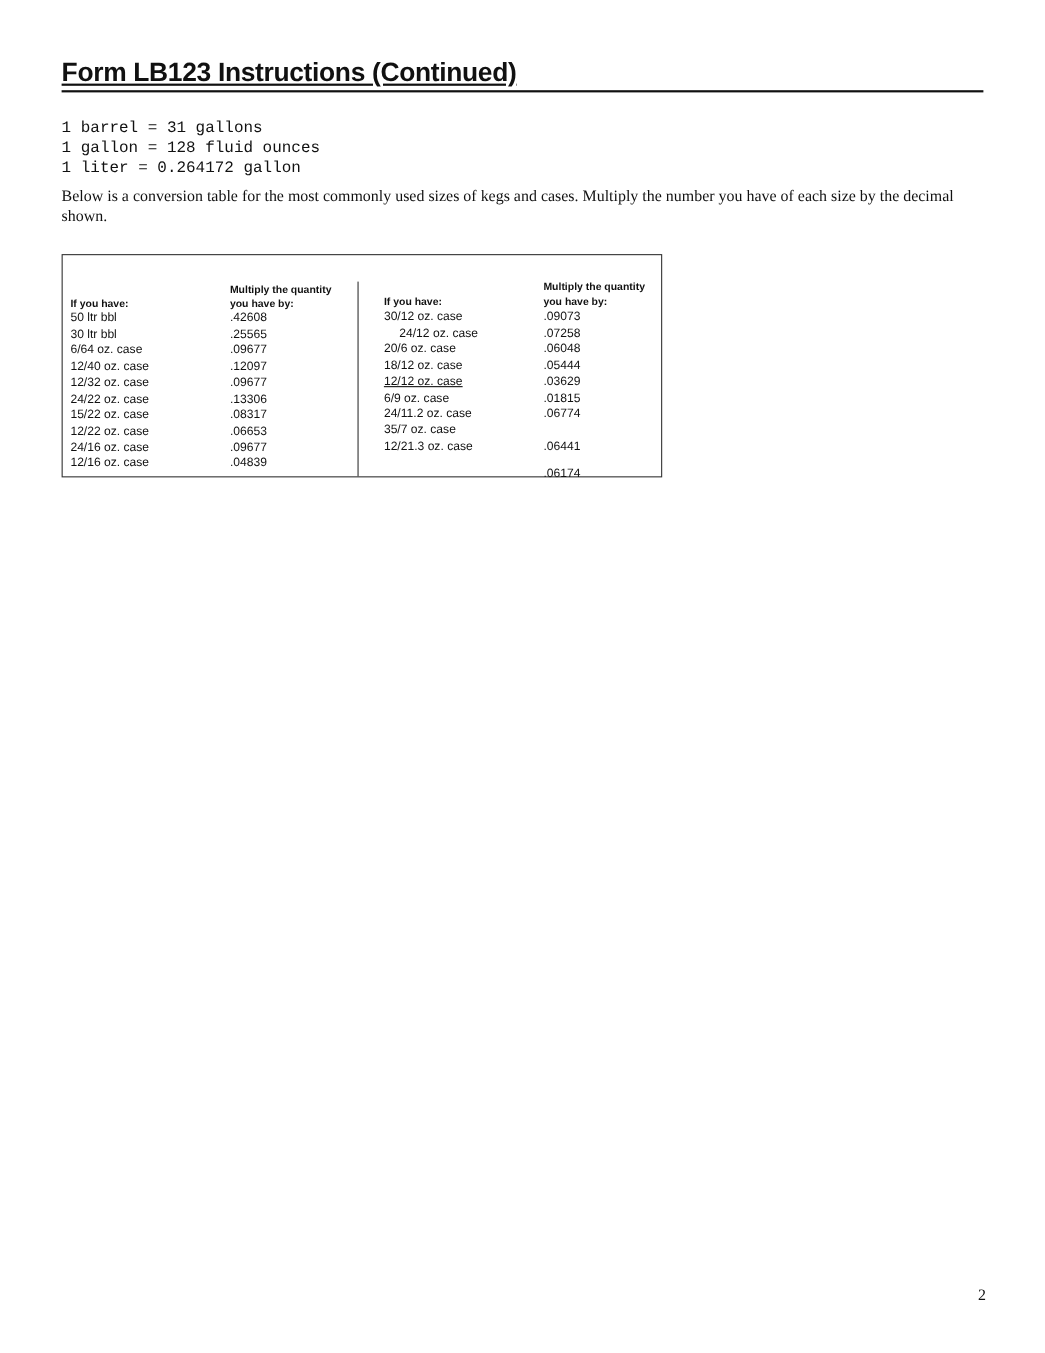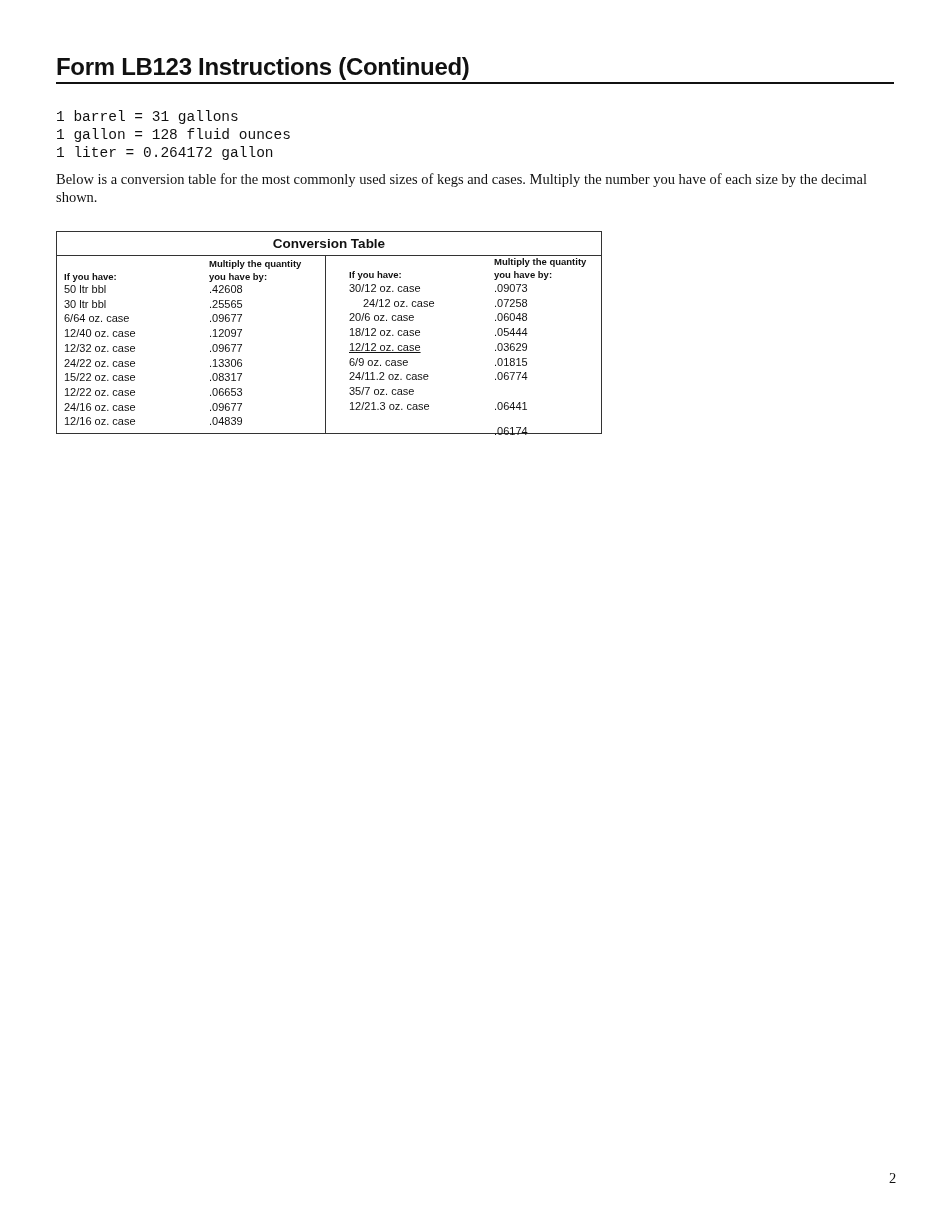--- a/index.html
+++ b/index.html
@@ -20,20 +20,21 @@
       top: 52px;
       width: 838px;
       font-family: "Liberation Sans", sans-serif;
       font-weight: bold;
       font-size: 24px;
       line-height: 30px;
       letter-spacing: -0.3px;
       border-bottom: 2px solid #111111;
       padding-bottom: 0px;
       margin: 0;
+      text-decoration: underline;
     }
     .units {
       position: absolute;
       left: 56px;
       top: 108px;
       font-family: "Liberation Serif", serif;
       font-size: 14.5px;
       line-height: 18px;
     }
     .units div { white-space: nowrap; font-family: Liberation Mono, monospace; }
@@ -114,21 +115,20 @@
 
 <div class="units">
   <div>1 barrel = 31 gallons</div>
   <div>1 gallon = 128 fluid ounces</div>
   <div>1 liter = 0.264172 gallon</div>
 </div>
 
 <p class="intro">Below is a conversion table for the most commonly used sizes of kegs and cases. Multiply the number you have of each size by the decimal shown.</p>
 
 <div class="conv-table">
-  <div class="conv-title">Conversion Table</div>
   <div class="conv-body">
     <div class="conv-col left">
       <div class="hdr" style="left:7px; top:14px;">If you have:</div>
       <div class="hdr" style="left:152px; top:1px;">Multiply the quantity</div>
       <div class="hdr" style="left:152px; top:14px;">you have by:</div>
       <div id="left-rows">
           <div class="row" style="left: 7px; top: 26px;">50 ltr bbl</div>
           <div class="row" style="left: 152px; top: 26px;">.42608</div>
           <div class="row" style="left: 7px; top: 40.7px;">30 ltr bbl</div>
           <div class="row" style="left: 152px; top: 40.7px;">.25565</div>

